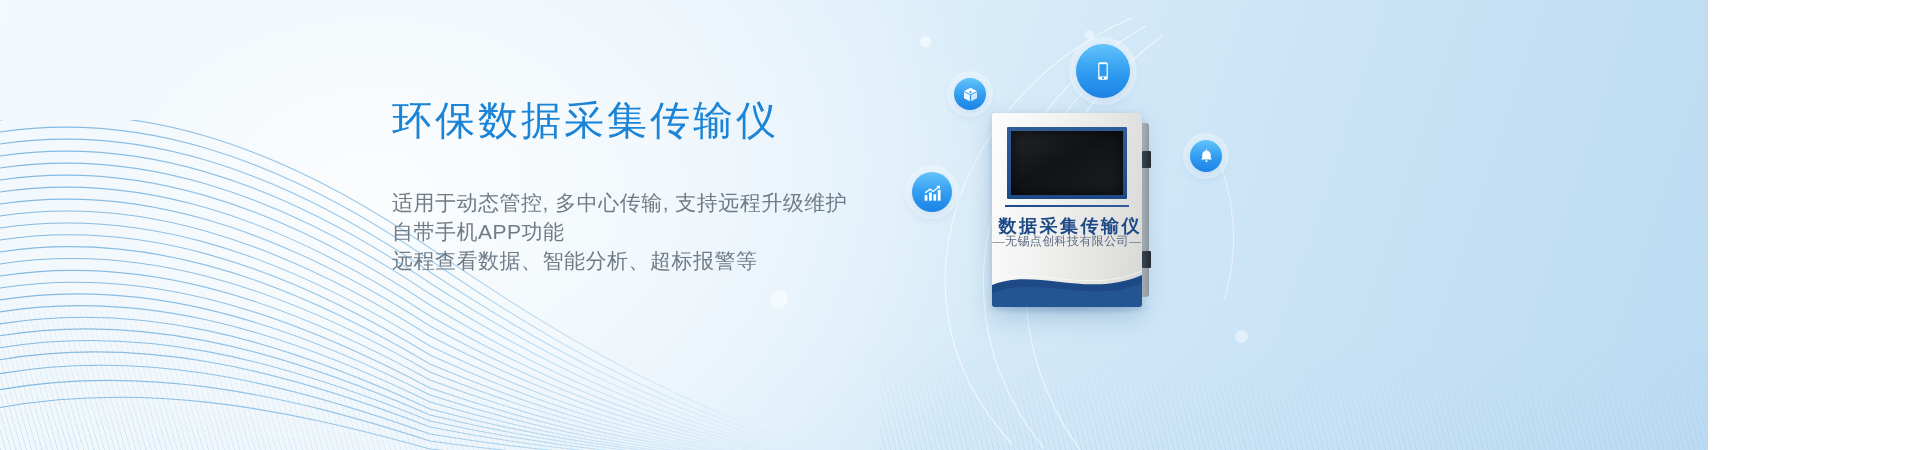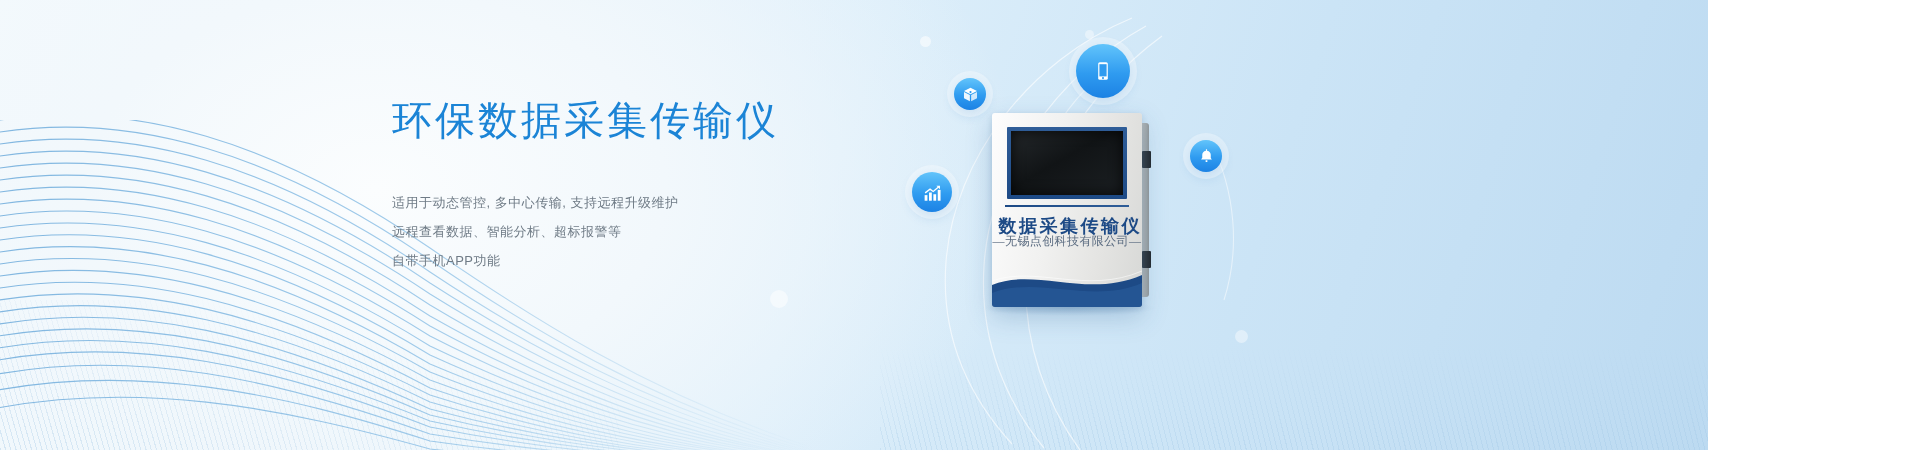--- a/index.html
+++ b/index.html
@@ -35,21 +35,21 @@
   }
 
   
   .copy{position:absolute;left:392px;top:96px;width:620px;}
   .title{
     font-size:40px;line-height:1.2;color:#1b84d6;letter-spacing:3px;
     font-weight:400;margin:0 0 44px 0;white-space:nowrap;
   }
   .sub{margin:0;padding:0;list-style:none;}
   .sub li{
-    font-size:13px;line-height:29px;color:#6f7b86;letter-spacing:.5px;
+    font-size:21px;line-height:29px;color:#6f7b86;letter-spacing:.5px;
     white-space:nowrap;font-weight:400;
   }
 
   
   .visual{position:absolute;left:880px;top:0;width:500px;height:450px;}
 
   .rings{position:absolute;left:0;top:0;width:500px;height:450px;pointer-events:none;}
   .rings svg{display:block;}
 
   
@@ -165,22 +165,22 @@
     </svg>
   </div>
 
   <div class="hatch"></div>
   <div class="hatch2"></div>
 
   <div class="copy">
     <h1 class="title">环保数据采集传输仪</h1>
     <ul class="sub">
       <li>适用于动态管控, 多中心传输, 支持远程升级维护</li>
+      <li>自带手机APP功能</li>
       <li>远程查看数据、智能分析、超标报警等</li>
-      <li>自带手机APP功能</li>
     </ul>
   </div>
 
   <div class="visual">
 
     <div class="rings">
       <svg width="500" height="450" viewBox="0 0 500 450" aria-hidden="true">
         <g fill="none" stroke="#ffffff" stroke-opacity=".62" stroke-width="1.2">
           <path d="M252,18 C150,60 74,158 66,262 C60,340 92,400 132,444"></path>
           <path d="M266,26 C176,76 110,170 104,266 C99,342 128,404 164,448"></path>

